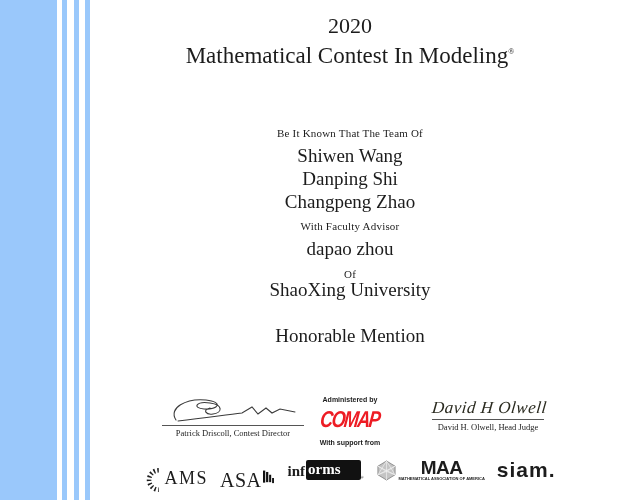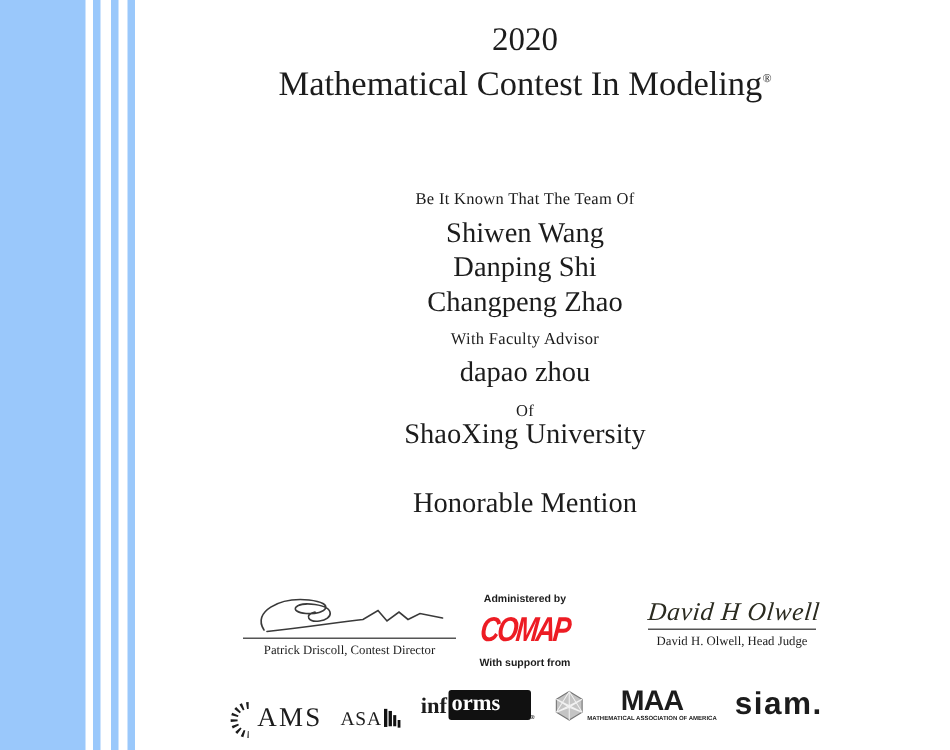--- a/index.html
+++ b/index.html
@@ -44,21 +44,21 @@
 
   .sig-right { position:absolute; left:432px; top:398px; width:112px; text-align:center; }
   .script { display:inline-block; font-style:italic; font-size:17px; letter-spacing:0.5px;
             transform:skewX(-6deg); white-space:nowrap; color:#2b2b20; }
 
   
   .logo-row { position:absolute; left:88px; top:450px; width:524px; height:40px;
               display:flex; justify-content:center; align-items:center; gap:12px; }
   .logo { display:flex; align-items:flex-start;margin-top:20px; }
   .ams-text { font-size:18px; letter-spacing:1.5px; margin-left:-4px; }
-  .asa-text { font-size:13px; letter-spacing:0.5px; margin-right:1px; }
+  .asa-text { font-size:20px; letter-spacing:0.5px; margin-right:1px; }
   .informs  { font-family:Liberation Serif, serif; font-weight:800; font-size:15px;
               display:flex; align-items:flex-end; }
   .informs .boxed { background:#111; color:#fff; padding:1px 20px 2px 2px; border-radius:2px;
                     margin-left:1px; }
   .informs .mark { font-size:4px; align-self:flex-end; }
   .maa { display:flex; align-items:center; gap:2px; }
   .maa-col { display:flex; flex-direction:column; align-items:center; }
   .maa-text { font-family:"Liberation Sans", sans-serif; font-weight:700; font-size:19px;
               letter-spacing:-0.5px; line-height:17px;text-align:right; }
   .maa-cap  { font-family:"Liberation Sans", sans-serif; font-size:4px; font-weight:700;

